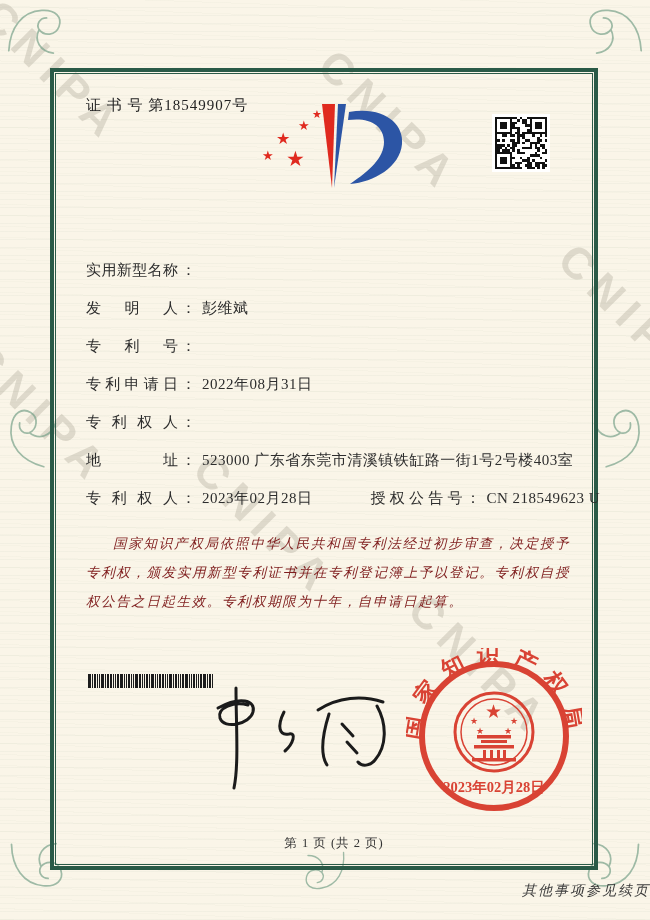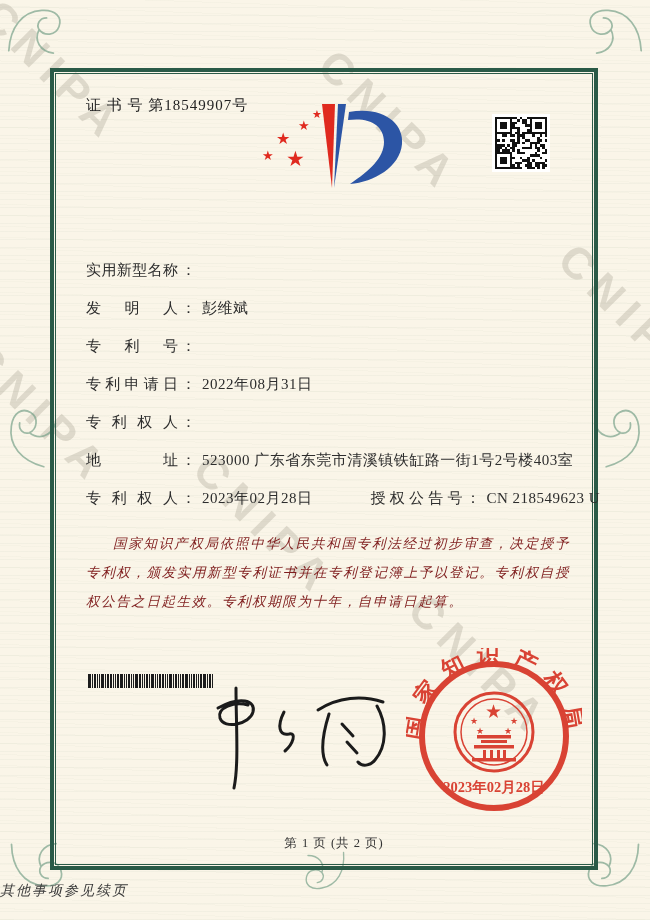--- a/index.html
+++ b/index.html
@@ -77,21 +77,21 @@
     font-family:"Liberation Sans","DejaVu Sans",sans-serif;
     font-size:15px;font-weight:500;color:#1f1f1f;line-height:29px;
   }
   .seal{position:absolute;left:352px;top:576px;width:176px;height:176px;
     mix-blend-mode:multiply;opacity:.93;}
   .page-footer{
     position:absolute;left:0;right:0;top:763px;text-align:center;
     font-size:12.5px;letter-spacing:1px;color:#333;padding-left:20px;
   }
   .continuation{
-    position:absolute;left:0;right:0;top:882px;text-align:left;
+    position:absolute;left:0;right:0;top:882px;text-align:right;
     font-style:italic;font-size:14px;letter-spacing:2px;color:#3a3a3a;z-index:3;
   }
   .curl{position:absolute;width:58px;height:58px;opacity:.65;z-index:2;}
   .curl path{stroke:#6f9c83;stroke-width:1.8;fill:none;stroke-linecap:round;}
   .c-tl{left:6px;top:2px;transform:rotate(8deg);}
   .c-tr{right:6px;top:2px;transform:scaleX(-1) rotate(8deg);}
   .c-ml{left:1px;top:408px;transform:rotate(-70deg);}
   .c-mr{right:1px;top:408px;transform:scaleX(-1) rotate(-70deg);}
   .c-bl{left:8px;bottom:26px;transform:scaleY(-1) rotate(6deg);}
   .c-br{right:8px;bottom:26px;transform:scale(-1,-1) rotate(6deg);}

